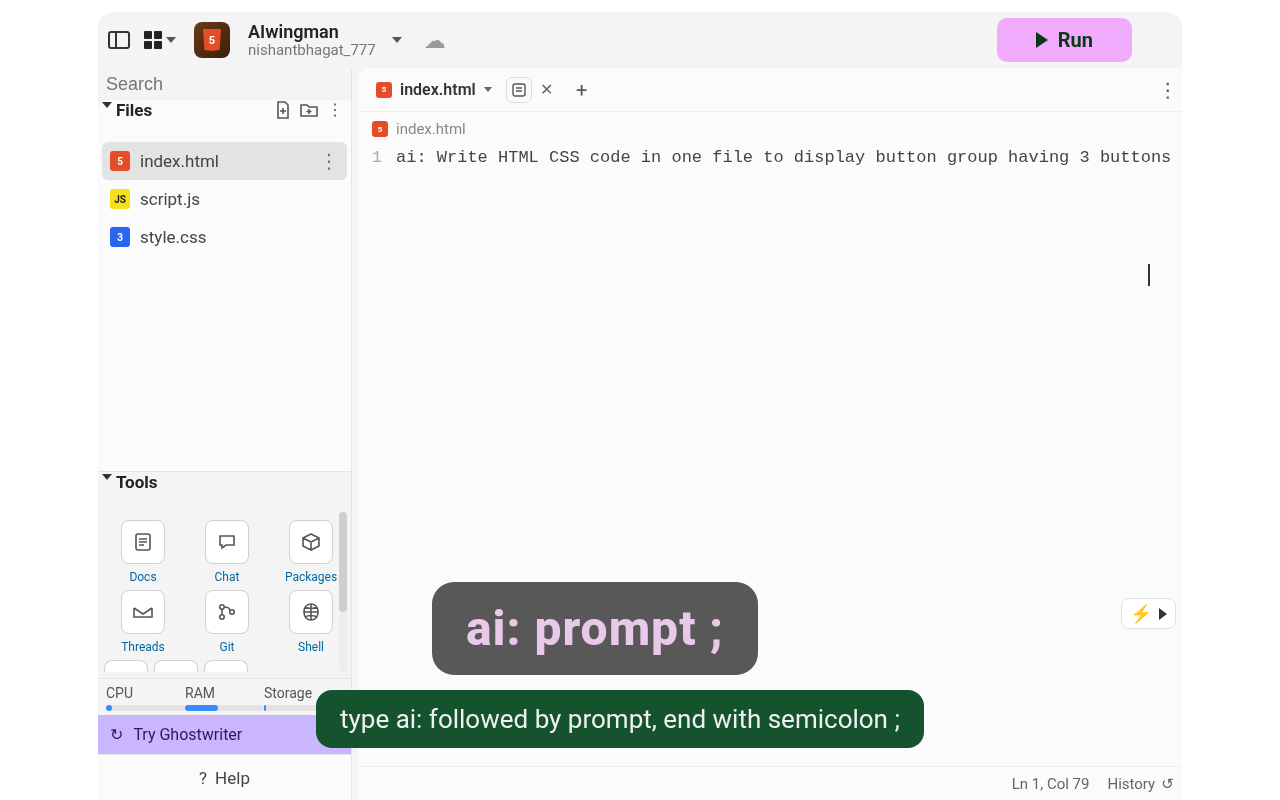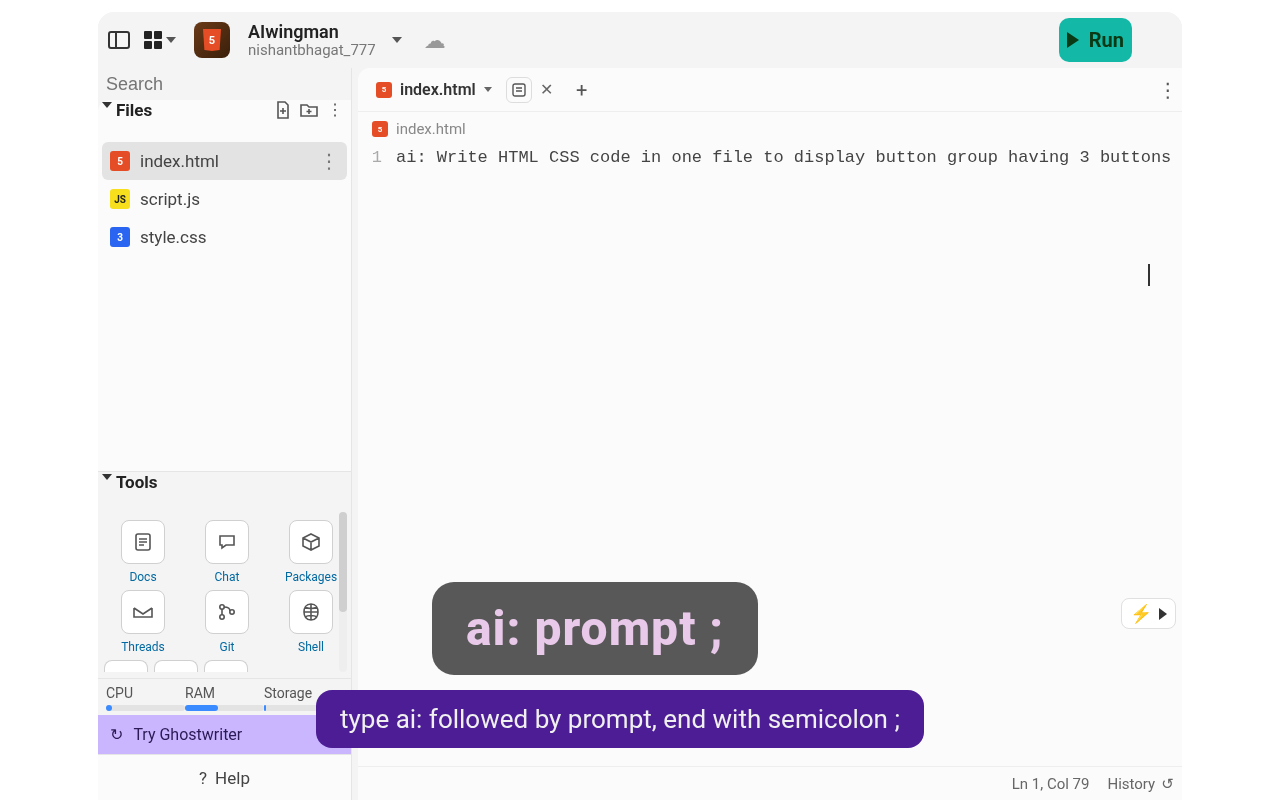--- a/index.html
+++ b/index.html
@@ -75,26 +75,26 @@
   }
   .proj-title .t { font-weight:600; font-size:18px; color:#222; }
   .proj-title .s { font-size:15px; color:#777; }
   .cloud-icon {
     margin-left: 14px;
     font-size: 22px;
     color: #999;
   }
   .run-btn {
     margin-left: auto;
-    background: #14b8a6;
+    background: #f0abfc;
     color: #0a3a15;
     font-weight: 700;
     font-size: 20px;
     border-radius: 10px;
-    padding: 10px 8px;
+    padding: 10px 39px;
     display:flex;align-items:center;gap:10px;
     cursor:pointer;
     margin-right: 40px;
   }
   .play-tri {
     width:0;height:0;border-left:12px solid #0a3a15;border-top:8px solid transparent;border-bottom:8px solid transparent;
   }
 
   
   .body {
@@ -260,21 +260,21 @@
   
   .big-tip {
     position:absolute;
     background:#585858;color:#e9c9e9;
     font-weight:800;font-size:48px;
     padding:18px 34px;border-radius:22px;
     letter-spacing:1px;
   }
   .small-tip{
     position:absolute;
-    background:#4c1d95;color:#f0f0f0;
+    background:#14532d;color:#f0f0f0;
     font-size:26px;
     padding:14px 24px;border-radius:16px;
   }
 </style>
 </head>
 <body>
 
 <div class="outer">
 
   <div class="header">

